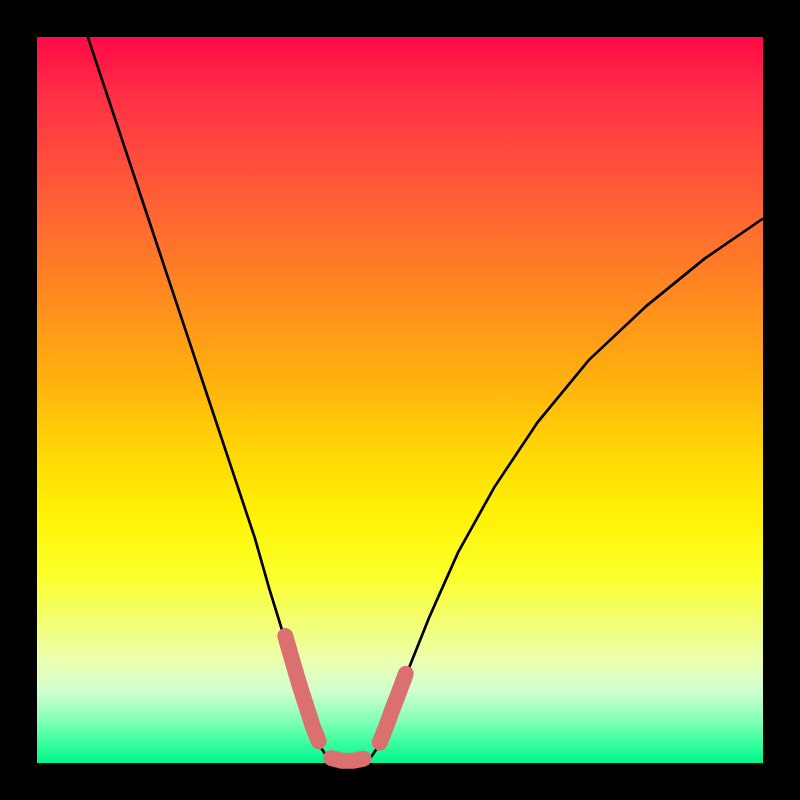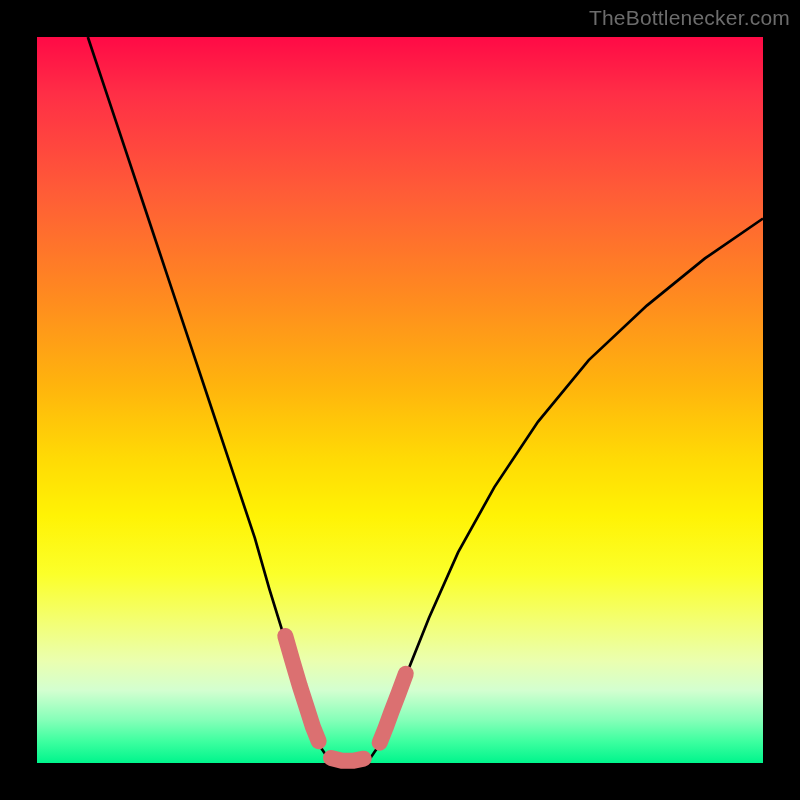--- a/index.html
+++ b/index.html
@@ -77,15 +77,14 @@
   <div class="plot-area">
     <div class="gradient-bg"></div>
     <svg class="curves" viewBox="0 0 726 726" preserveAspectRatio="none">
         <path d="M50.82 0.00 L65.34 43.56 L87.12 108.90 L108.90 174.24 L130.68 239.58 L152.46 304.92 L174.24 370.26 L196.02 435.60 L217.80 500.94 L232.32 551.76 L246.84 598.95 L257.73 638.88 L268.62 675.18 L279.51 704.22 L290.40 720.19 L304.92 726.00 L319.44 726.00 L333.96 720.19 L344.85 704.22 L355.74 675.18 L370.26 635.25 L392.04 580.80 L421.08 515.46 L457.38 450.12 L500.94 384.78 L551.76 323.07 L609.84 268.62 L667.92 221.43 L726.00 181.50" fill="none" stroke="#000000" stroke-width="2.7"></path>
         <path d="M248.29 598.95 L255.55 624.36 L262.81 649.04 L270.07 671.55 L275.88 689.70 L281.69 704.22" fill="none" stroke="#db7071" stroke-width="16" stroke-linecap="round" stroke-linejoin="round"></path>
         <path d="M294.03 720.92 L304.92 723.82 L315.81 723.82 L326.70 721.64" fill="none" stroke="#db7071" stroke-width="16" stroke-linecap="round" stroke-linejoin="round"></path>
         <path d="M342.67 705.67 L348.48 691.15 L354.29 675.18 L361.55 656.30 L368.81 636.70" fill="none" stroke="#db7071" stroke-width="16" stroke-linecap="round" stroke-linejoin="round"></path>
       </svg>
   </div>
 
-  <div class="watermark">TheBottlenecker.com</div>
 
 </div>
 
 </body></html>

